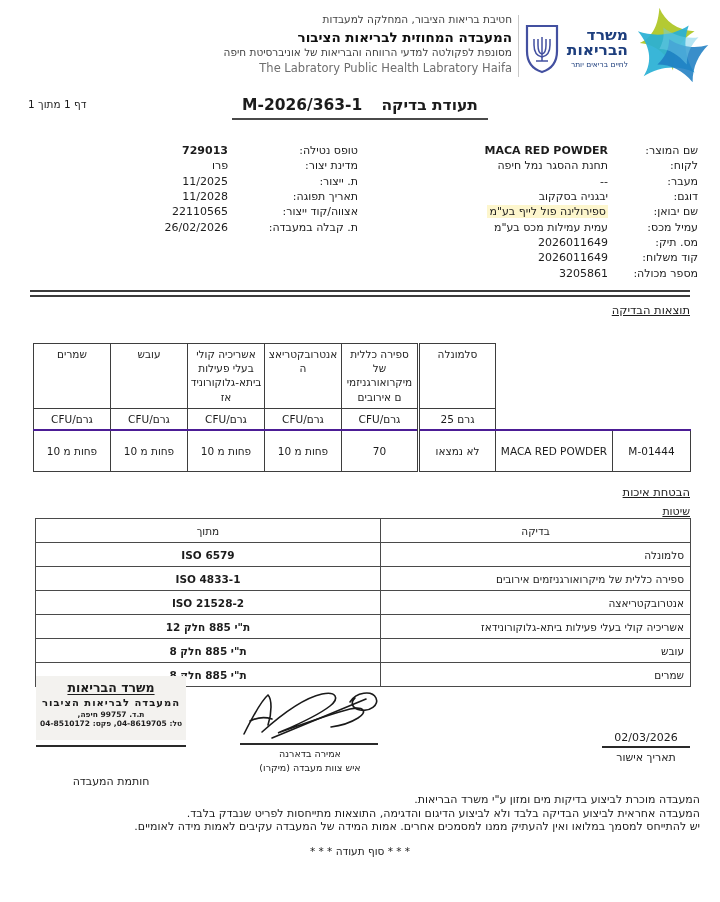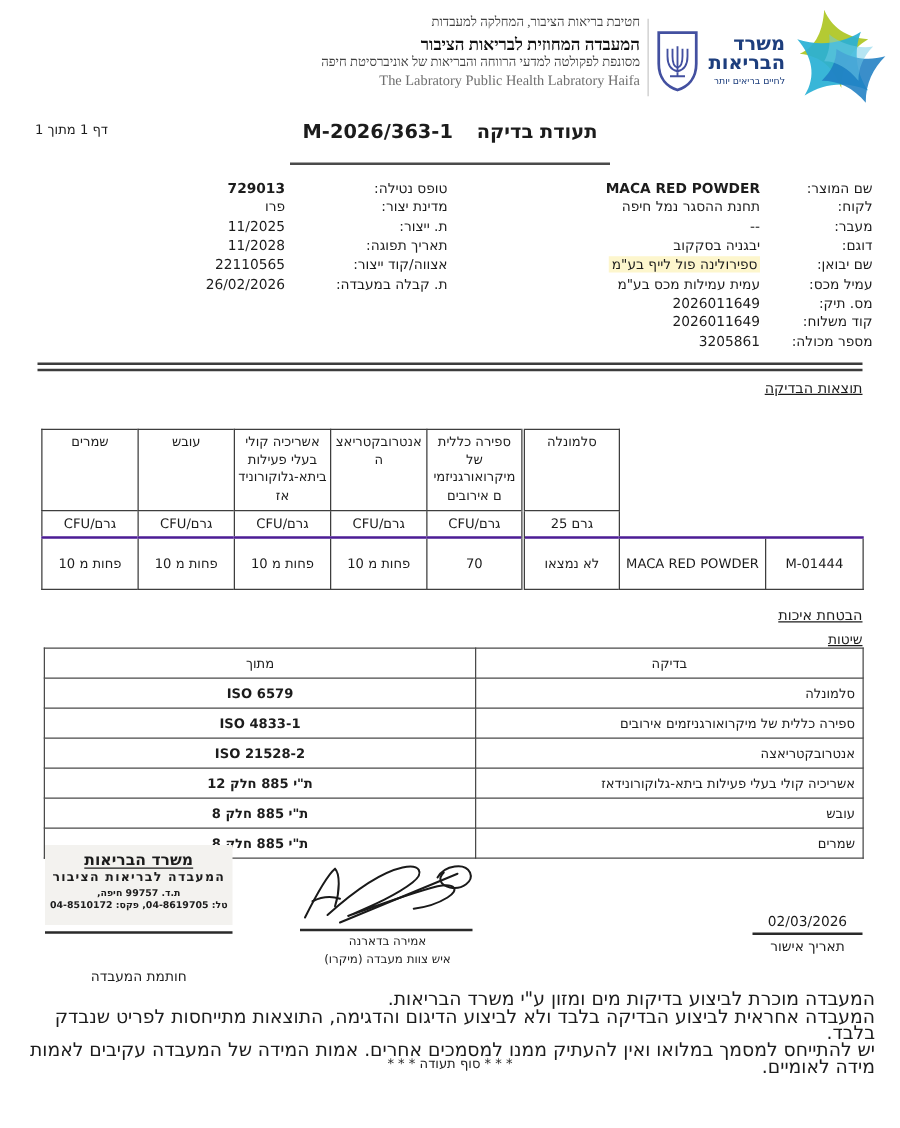--- a/index.html
+++ b/index.html
@@ -1,34 +1,34 @@
 <!DOCTYPE html>
 <html lang="he"><head>
 <meta charset="utf-8">
 <style>
   html,body{margin:0;padding:0;width:720px;height:902px;background:#fff;
     font-family:"DejaVu Sans",sans-serif;color:#1c1c1c;overflow:hidden;position:relative;}
   .abs{position:absolute;}
   .ltr{direction:ltr;unicode-bidi:isolate;}
   
-  .hdr-text{right:208px;top:13px;width:430px;text-align:right;direction:rtl;font-family:Liberation Serif, serif;}
+  .hdr-text{right:208px;top:13px;width:430px;text-align:right;direction:rtl;}
   .hdr-line1{font-size:10.5px;color:#3f3f3f;}
   .hdr-line2{font-size:13.5px;font-weight:bold;color:#101010;margin-top:4px;}
   .hdr-line3{font-size:10.5px;color:#3f3f3f;margin-top:1px;}
   .hdr-line4{font-size:11.5px;color:#6e6e6e;margin-top:3px;direction:ltr;}
   .hdr-div{left:518px;top:15px;width:1px;height:62px;background:#c9c9c9;}
   .emblem{left:524px;top:24px;}
   .ministry-text{left:556px;top:28px;width:72px;text-align:right;direction:rtl;color:#1d3e7d;}
   .ministry-name{font-size:15.5px;font-weight:bold;line-height:15px;}
   .ministry-tag{font-size:7.5px;margin-top:2px;}
   .star{left:630px;top:5px;}
   
   .page-ind{left:28px;top:98px;font-size:10.5px;direction:rtl;}
   .title-wrap{top:95px;left:0;right:0;text-align:center;}
-  .title-inner{display:inline-block;direction:rtl;border-bottom:2px solid #4a4a4a;padding:0 10px 16px 10px;}
+  .title-inner{display:inline-block;direction:rtl;border-bottom:2px solid #4a4a4a;padding:0 10px 4px 10px;}
   .title-he{font-size:15.5px;font-weight:bold;}
   .title-num{font-size:15.5px;font-weight:bold;margin-right:14px;direction:ltr;unicode-bidi:isolate;display:inline-block;}
   
   .info-col{direction:rtl;}
   .info-right{top:143px;right:22px;width:330px;}
   .info-left{top:143px;right:362px;width:250px;}
   .info-row{display:flex;height:15.3px;align-items:center;font-size:11px;}
   .info-label{flex:0 0 auto;text-align:right;color:#1c1c1c;}
   .info-right .info-label{width:76px;}
   .info-left .info-label{width:100px;}
@@ -65,21 +65,21 @@
   .stamp-line{left:36px;top:745px;width:150px;}
   .stamp-cap{left:36px;top:775px;width:150px;text-align:center;font-size:11px;direction:rtl;}
   .signature{left:238px;top:686px;}
   .signer-line{left:240px;top:743px;width:138px;}
   .signer-name{left:225px;top:748px;width:170px;text-align:center;font-size:9.5px;direction:rtl;}
   .signer-role{left:225px;top:762px;width:170px;text-align:center;font-size:9.5px;direction:rtl;}
   .appr{right:30px;top:731px;width:88px;text-align:center;}
   .appr-date{font-size:11px;padding-bottom:2px;}
   .appr-cap{font-size:11px;margin-top:3px;direction:rtl;}
   
-  .footer{left:20px;right:20px;top:793px;direction:rtl;text-align:right;font-size:15px;line-height:13.5px;}
+  .footer{left:20px;right:20px;top:793px;direction:rtl;text-align:right;font-size:11px;line-height:13.5px;}
   .endnote{left:0;right:0;top:845px;text-align:center;font-size:10.5px;direction:rtl;}
 </style>
 </head>
 <body>
 
 <div class="abs hdr-text">
   <div class="hdr-line1">חטיבת בריאות הציבור, המחלקה למעבדות</div>
   <div class="hdr-line2">המעבדה המחוזית לבריאות הציבור</div>
   <div class="hdr-line3">מסונפת לפקולטה למדעי הרווחה והבריאות של אוניברסיטת חיפה</div>
   <div class="hdr-line4">The Labratory Public Health Labratory Haifa</div>

